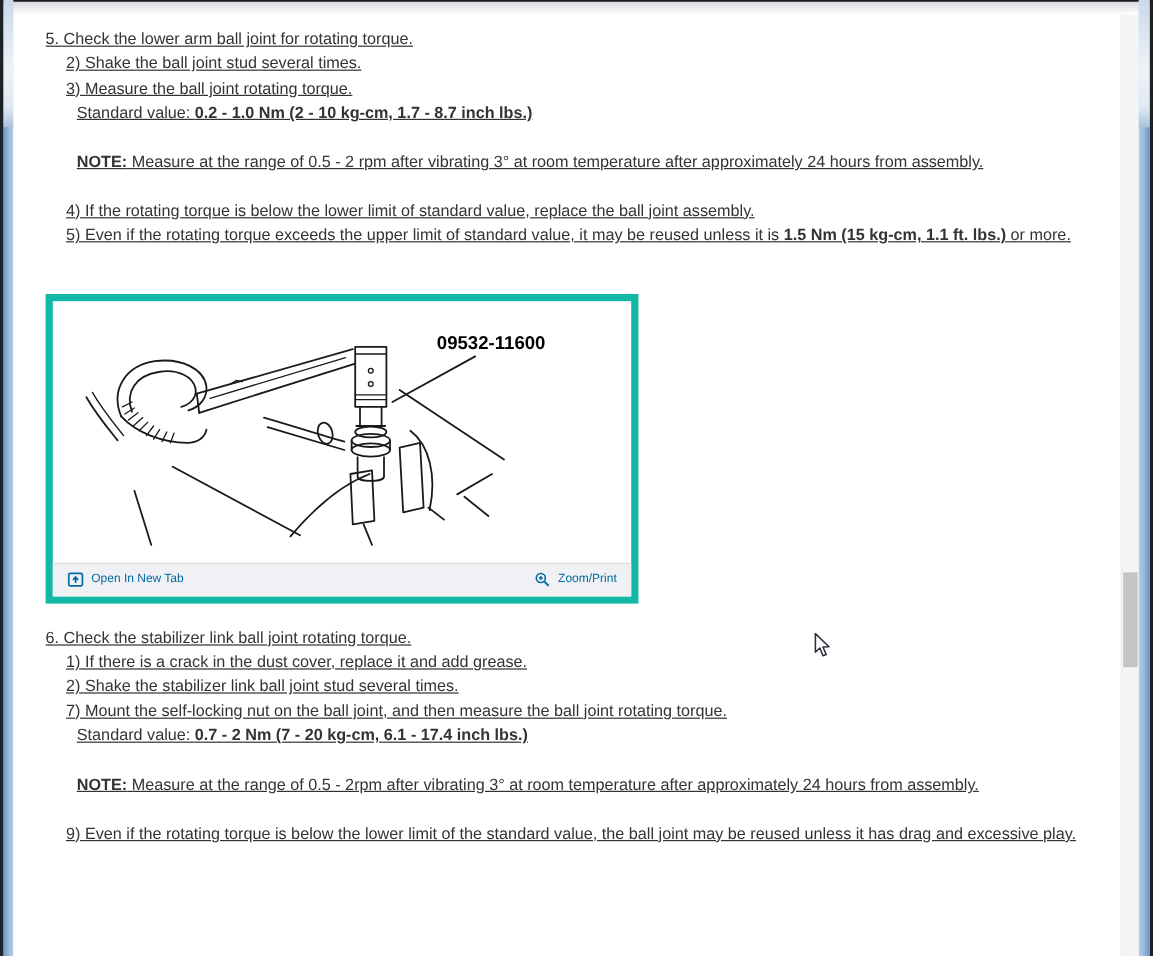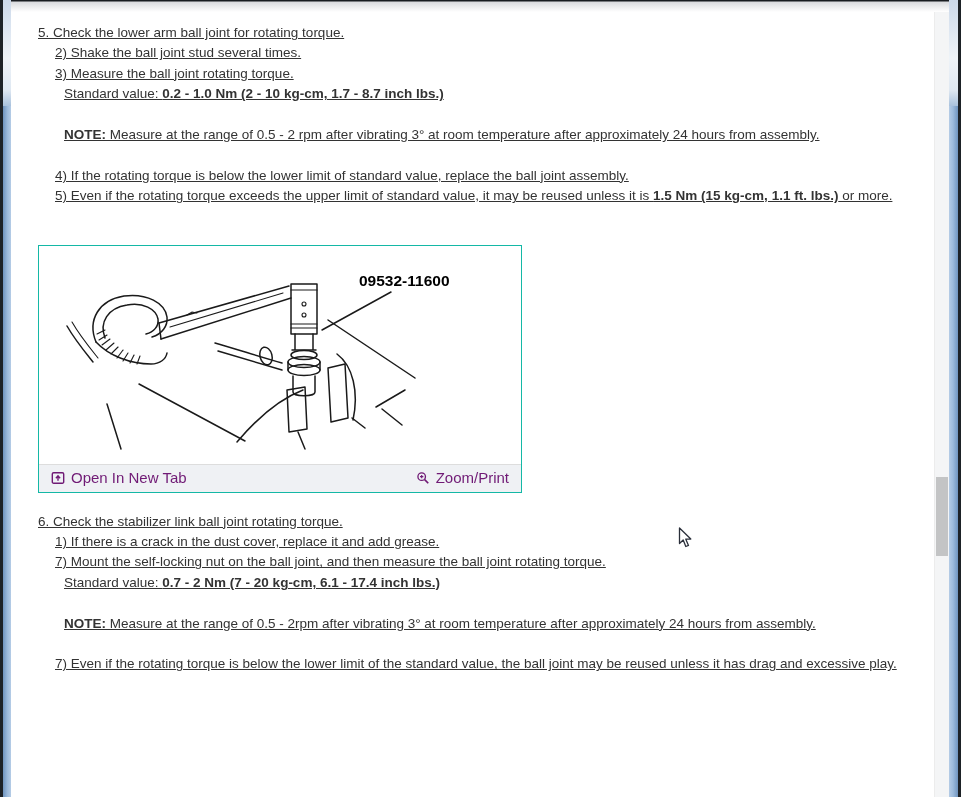--- a/index.html
+++ b/index.html
@@ -46,30 +46,30 @@
     font-size:13.5px; line-height:20.4px;
   }
   .content p { margin:0;text-decoration:underline; }
   .step { text-indent:17px; }
   .inset { padding-left:26px; }
   .gap { height:20.4px; }
   .b { font-weight:bold; }
 
   
   .figure-box {
-    width:482px; margin-top:38px; border:1px solid #14b8a6; background:#fff;
+    width:482px; margin-top:38px; border:6px solid #14b8a6; background:#fff;
   }
   .figure-draw { display:block; width:482px; height:218px; }
   .figure-bar {
     height:27px; border-top:1px solid #dddddd; background:#eff1f4;
     display:flex; align-items:center; justify-content:space-between;
     padding:0 12px;
   }
   .fig-link {
-    color:#701a75; text-decoration:none; font-size:15px;
+    color:#0369a1; text-decoration:none; font-size:10px;
     display:inline-flex; align-items:center; gap:6px; cursor:pointer;
   }
   .fig-link svg { display:block; }
 
   .sec6 { margin-top:19px; }
 
   .mouse-cursor { position:absolute; left:678px; top:527px; z-index:99; pointer-events:none; }
 
   .tech { stroke:#1a1a1a; fill:none; stroke-width:1.5; stroke-linecap:round; stroke-linejoin:round; }
   .tech-thin { stroke:#1a1a1a; fill:none; stroke-width:1.1; stroke-linecap:round; }
@@ -179,25 +179,26 @@
             <path d="M9.9 9.9 L14 14" stroke="currentColor" stroke-width="1.9" fill="none"></path>
           </svg>
         <span>Zoom/Print</span>
       </a>
     </div>
   </div>
 
   <div class="sec6">
     <p>6. Check the stabilizer link ball joint rotating torque.</p>
     <p class="step">1) If there is a crack in the dust cover, replace it and add grease.</p>
+    <p class="step">2) Shake the stabilizer link ball joint stud several times.</p>
     <p class="step">7) Mount the self-locking nut on the ball joint, and then measure the ball joint rotating torque.</p>
     <p class="inset"><span>Standard value: </span><span class="b">0.7 - 2 Nm (7 - 20 kg-cm, 6.1 - 17.4 inch lbs.)</span></p>
     <div class="gap"></div>
     <p class="inset"><span class="b">NOTE:</span><span> Measure at the range of 0.5 - 2rpm after vibrating 3° at room temperature after approximately 24 hours from assembly.</span></p>
     <div class="gap"></div>
-    <p class="step"><span>7) Even if the rotating torque is below the lower limit of the standard value, the ball joint may be reused unless it has drag and excessive play.</span><span class="b"></span><span></span></p>
+    <p class="step"><span>9) Even if the rotating torque is below the lower limit of the standard value, the ball joint may be reused unless it has drag and excessive play.</span><span class="b"></span><span></span></p>
   </div>
 
 </div>
 
 <svg class="mouse-cursor" width="15" height="22" viewBox="0 0 15 22">
   <path d="M1.5 1 L1.5 16.5 L5.2 13 L7.8 19.5 L10.5 18.4 L7.8 12.2 L12.8 12 Z" fill="#ffffff" stroke="#2a2f3a" stroke-width="1.3" stroke-linejoin="round"></path>
 </svg>
 
 </body></html>

